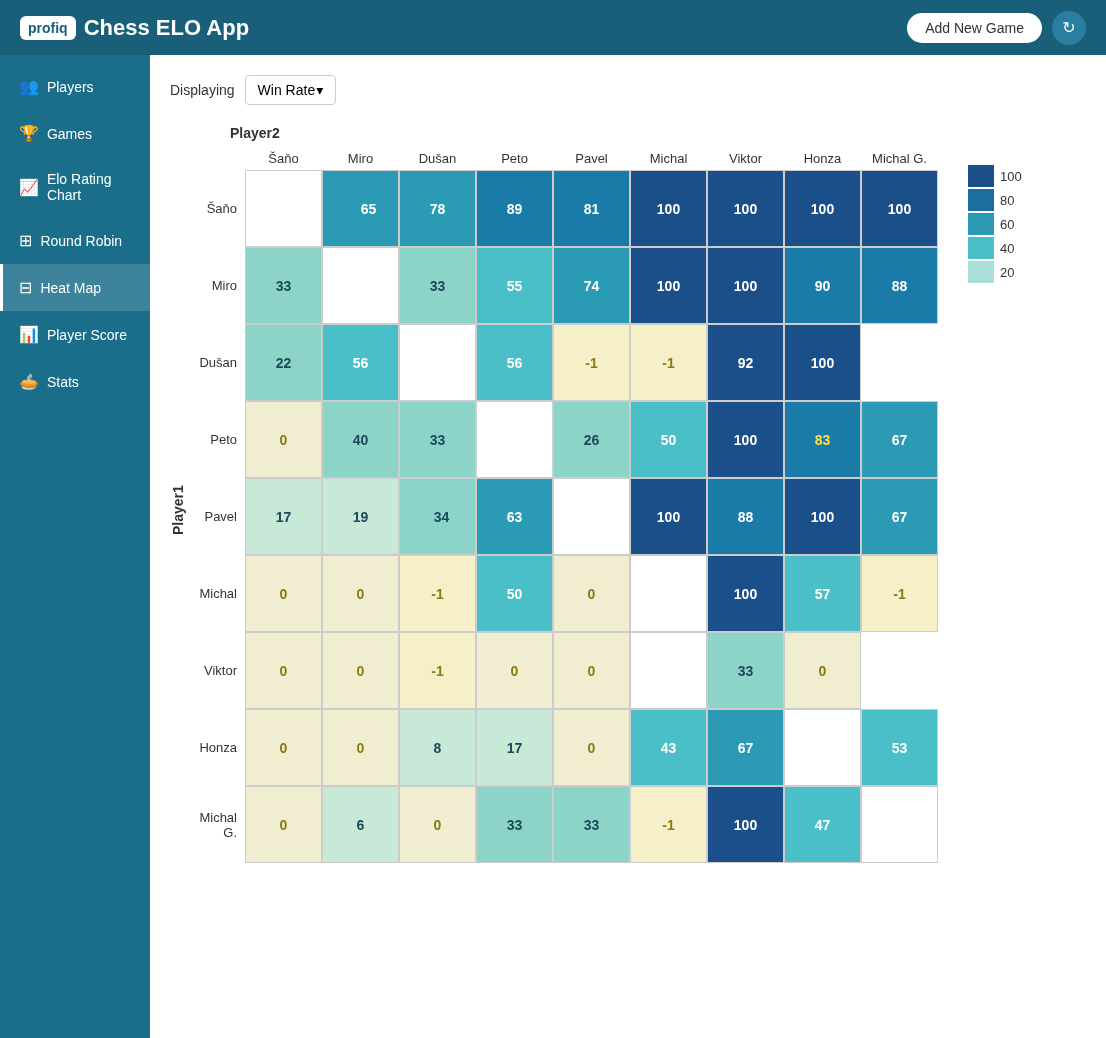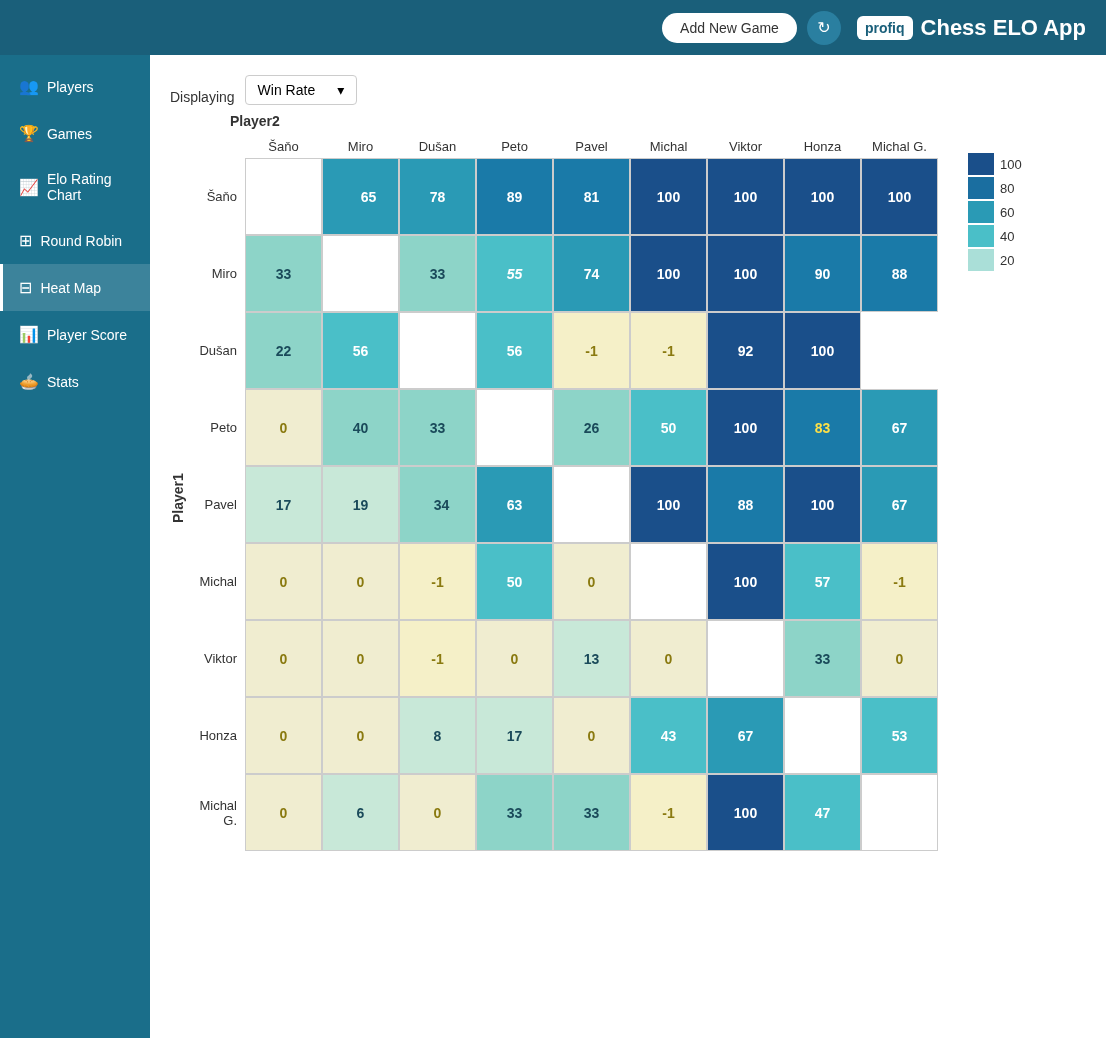--- a/index.html
+++ b/index.html
@@ -96,35 +96,35 @@
     #content {
       flex: 1;
       background: white;
       padding: 20px;
       overflow: auto;
     }
 
     
     #controls-bar {
       display: flex;
-      align-items: flex-end;
+      align-items: center;
       gap: 10px;
-      margin-bottom: 8px;
+      margin-bottom: 20px;
     }
     #displaying-label { font-size: 14px; color: #333; }
     #win-rate-select {
       border: 1px solid #ccc;
       border-radius: 4px;
       padding: 6px 12px;
       font-size: 14px;
       background: white;
       cursor: pointer;
       display: flex;
       align-items: center;
-      gap: 22px;
+      gap: 1px;
     }
     #desc-text { font-size: 14px; color: #555; }
     #desc-text span { color: #1a6e8a; font-weight: bold; }
 
     
     #heatmap-wrapper {
       display: flex;
       gap: 20px;
       position: relative;
     }
@@ -228,27 +228,27 @@
       font-size: 13px;
       color: #333;
     }
 
     
   </style>
 </head>
 <body>
 
 <div id="header">
+  <div id="logo-area">
+    <div id="logo-box">profiq</div>
+    <div id="app-title">Chess ELO App</div>
+  </div>
   <div id="header-actions">
     <button id="add-game-btn">Add New Game</button>
     <button id="refresh-btn">↻</button>
-  </div>
-  <div id="logo-area">
-    <div id="logo-box">profiq</div>
-    <div id="app-title">Chess ELO App</div>
   </div>
 </div>
 
 <div id="main-layout">
 
   <div id="sidebar">
       <div class="sidebar-item">
         <span class="sidebar-icon">👥</span>
         <span>Players</span>
       </div>
@@ -316,21 +316,21 @@
                   <div class="cell" style="background-color: rgb(26, 79, 138); color: rgb(255, 255, 255);">100</div>
                   <div class="cell" style="background-color: rgb(26, 79, 138); color: rgb(255, 255, 255);">100</div>
                   <div class="cell" style="background-color: rgb(26, 79, 138); color: rgb(255, 255, 255);">100</div>
                   <div class="cell" style="background-color: rgb(26, 79, 138); color: rgb(255, 255, 255);">100</div>
                 </div>
                 <div class="data-row">
                   <div class="row-label">Miro</div>
                   <div class="cell" style="background-color: rgb(141, 212, 200); color: rgb(26, 74, 90);">33</div>
                   <div class="cell" style="background-color: rgb(255, 255, 255); color: transparent;"></div>
                   <div class="cell" style="background-color: rgb(141, 212, 200); color: rgb(26, 74, 90);">33</div>
-                  <div class="cell" style="background-color: rgb(74, 191, 200); color: rgb(255, 255, 255); font-style: italic;">55</div>
+                  <div class="cell" style="background-color: rgb(74, 191, 200); color: rgb(255, 255, 255);">55</div>
                   <div class="cell" style="background-color: rgb(42, 154, 181); color: rgb(255, 255, 255);">74</div>
                   <div class="cell" style="background-color: rgb(26, 79, 138); color: rgb(255, 255, 255);">100</div>
                   <div class="cell" style="background-color: rgb(26, 79, 138); color: rgb(255, 255, 255);">100</div>
                   <div class="cell" style="background-color: rgb(26, 122, 168); color: rgb(255, 255, 255);">90</div>
                   <div class="cell" style="background-color: rgb(26, 122, 168); color: rgb(255, 255, 255);">88</div>
                 </div>
                 <div class="data-row">
                   <div class="row-label">Dušan</div>
                   <div class="cell" style="background-color: rgb(141, 212, 200); color: rgb(26, 74, 90);">22</div>
                   <div class="cell" style="background-color: rgb(74, 191, 200); color: rgb(255, 255, 255);">56</div>
@@ -376,21 +376,20 @@
                   <div class="cell" style="background-color: rgb(26, 79, 138); color: rgb(255, 255, 255);">100</div>
                   <div class="cell" style="background-color: rgb(74, 191, 200); color: rgb(255, 255, 255);">57</div>
                   <div class="cell" style="background-color: rgb(245, 240, 200); color: rgb(138, 122, 16);">-1</div>
                 </div>
                 <div class="data-row">
                   <div class="row-label">Viktor</div>
                   <div class="cell" style="background-color: rgb(240, 237, 208); color: rgb(138, 122, 16);">0</div>
                   <div class="cell" style="background-color: rgb(240, 237, 208); color: rgb(138, 122, 16);">0</div>
                   <div class="cell" style="background-color: rgb(245, 240, 200); color: rgb(138, 122, 16);">-1</div>
                   <div class="cell" style="background-color: rgb(240, 237, 208); color: rgb(138, 122, 16);">0</div>
-                  <div class="cell" style="background-color: rgb(200, 232, 216); color: rgb(26, 74, 90);">13</div>
                   <div class="cell" style="background-color: rgb(240, 237, 208); color: rgb(138, 122, 16);">0</div>
                   <div class="cell" style="background-color: rgb(255, 255, 255); color: transparent;"></div>
                   <div class="cell" style="background-color: rgb(141, 212, 200); color: rgb(26, 74, 90);">33</div>
                   <div class="cell" style="background-color: rgb(240, 237, 208); color: rgb(138, 122, 16);">0</div>
                 </div>
                 <div class="data-row">
                   <div class="row-label">Honza</div>
                   <div class="cell" style="background-color: rgb(240, 237, 208); color: rgb(138, 122, 16);">0</div>
                   <div class="cell" style="background-color: rgb(240, 237, 208); color: rgb(138, 122, 16);">0</div>
                   <div class="cell" style="background-color: rgb(200, 232, 216); color: rgb(26, 74, 90);">8</div>

